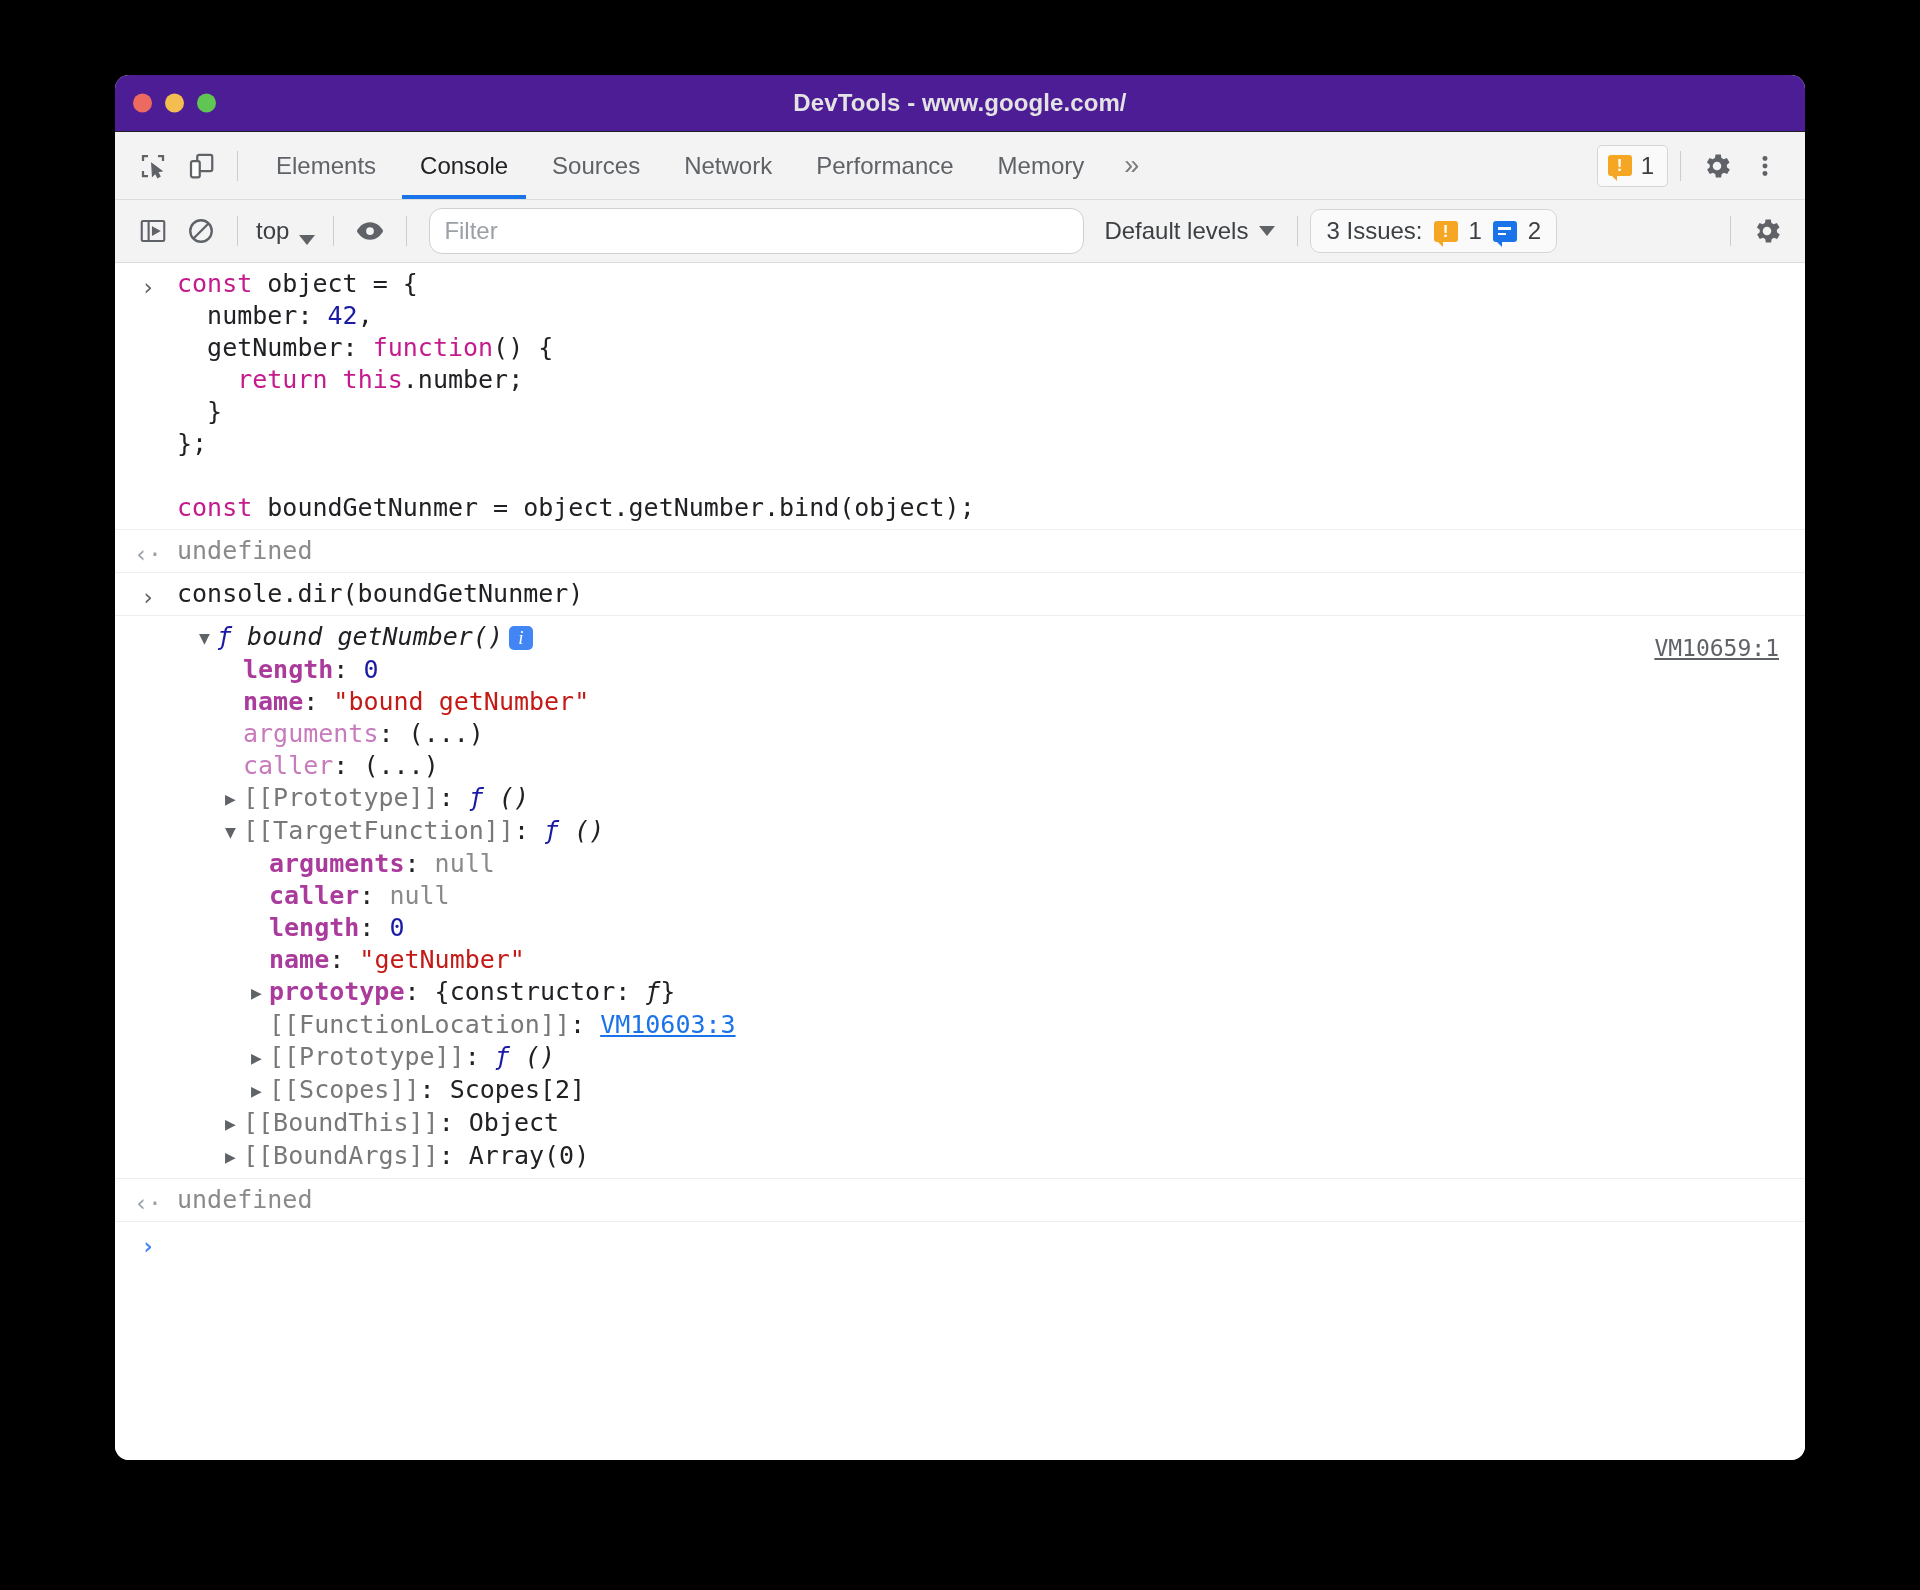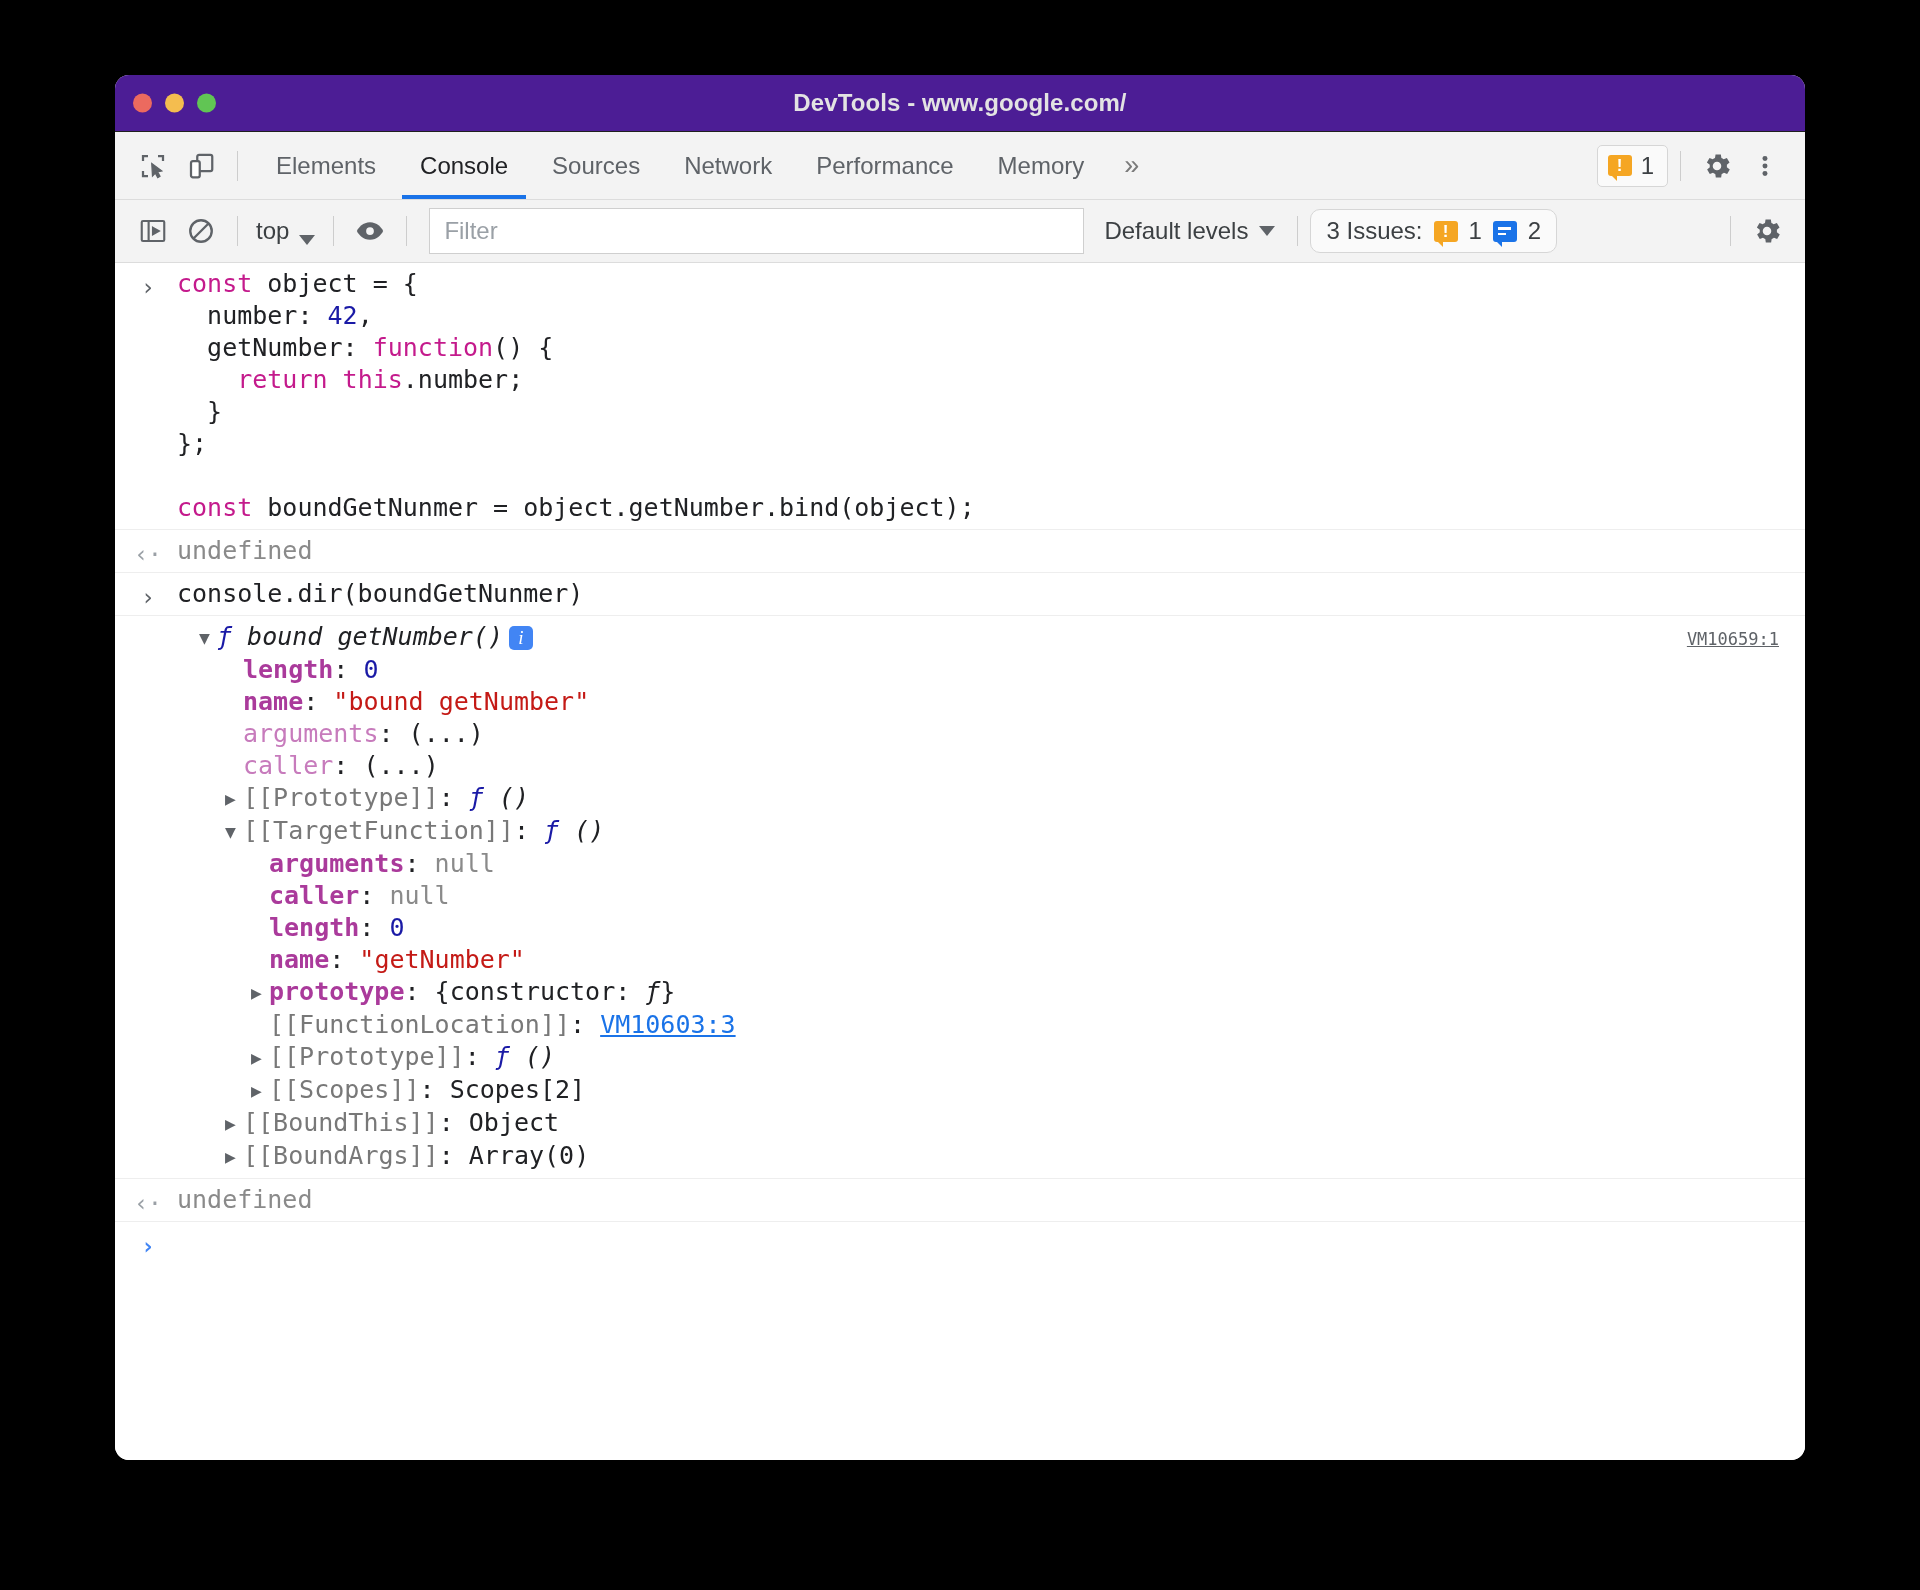--- a/index.html
+++ b/index.html
@@ -191,21 +191,21 @@
     border-left: 8px solid transparent;
     border-right: 8px solid transparent;
     border-top: 10px solid #5f6368;
   }
   .filter-input {
     flex: 0 0 auto;
     width: 625px;
     height: 44px;
     background: #ffffff;
     border: 1px solid #cfcfcf;
-    border-radius: 0;
+    border-radius: 13px;
     display: flex;
     align-items: center;
     padding: 0 14px;
     margin: 0 10px;
     font-size: 24px;
     color: #9aa0a6;
     font-family: "Liberation Sans", sans-serif;
   }
   .levels {
     display: flex; align-items: center; gap: 11px;
@@ -282,22 +282,22 @@
     color: #1a73e8;
     text-decoration: underline;
   }
   .link-grey {
     color: #5f6368;
     text-decoration: underline;
   }
   .vm-right {
     position: absolute;
     right: 26px;
-    top: 7px;
-    font-size: 17px;
+    top: 16px;
+    font-size: 23px;
     font-family: "DejaVu Sans Mono", monospace;
   }
   .info-badge {
     display: inline-block;
     width: 24px; height: 24px;
     background: #4285f4;
     border-radius: 5px;
     color: #fff;
     font-family: "Liberation Serif", serif;
     font-style: italic;

